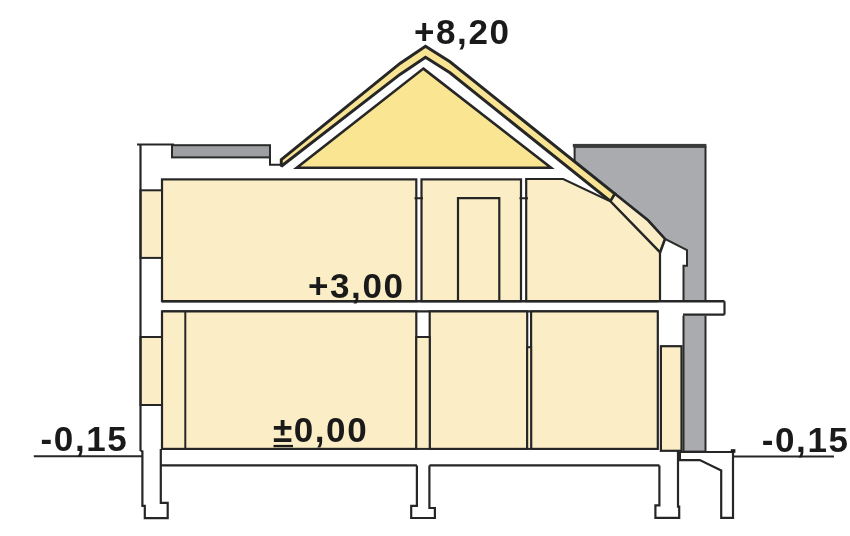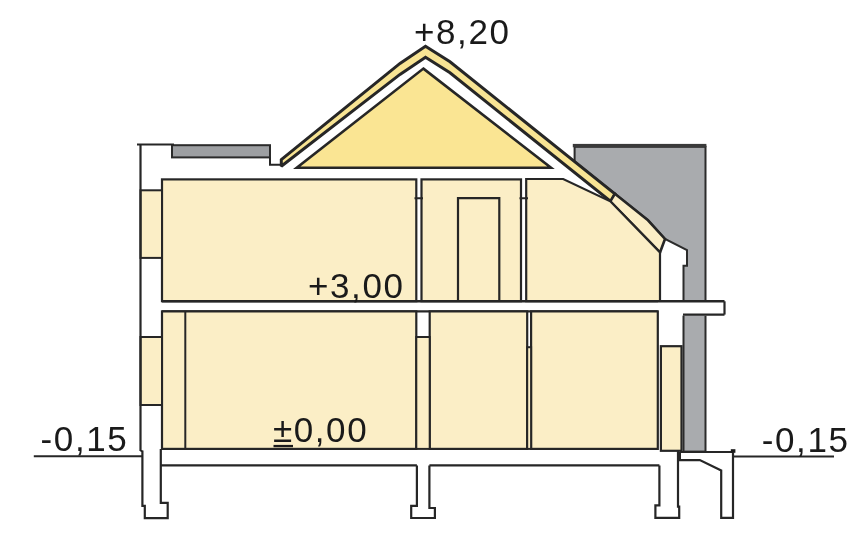--- a/index.html
+++ b/index.html
@@ -1,16 +1,16 @@
 <!DOCTYPE html>
 <html><head>
 <meta charset="utf-8">
 <style>
   html,body{margin:0;padding:0;background:#ffffff;}
-  #stage{position:relative;width:850px;height:536px;background:#b91c1c;overflow:hidden;}
+  #stage{position:relative;width:850px;height:536px;background:#b91c1c;overflow:hidden;font-weight:bold;}
   svg{display:block;}
   text{font-family:"Liberation Sans", sans-serif;fill:#1a1a1a;}
 </style>
 </head>
 <body>
 <div id="stage">
 <svg width="850" height="536" viewBox="0 0 850 536">
 
   <rect x="0" y="0" width="850" height="536" fill="#ffffff"></rect>
 

